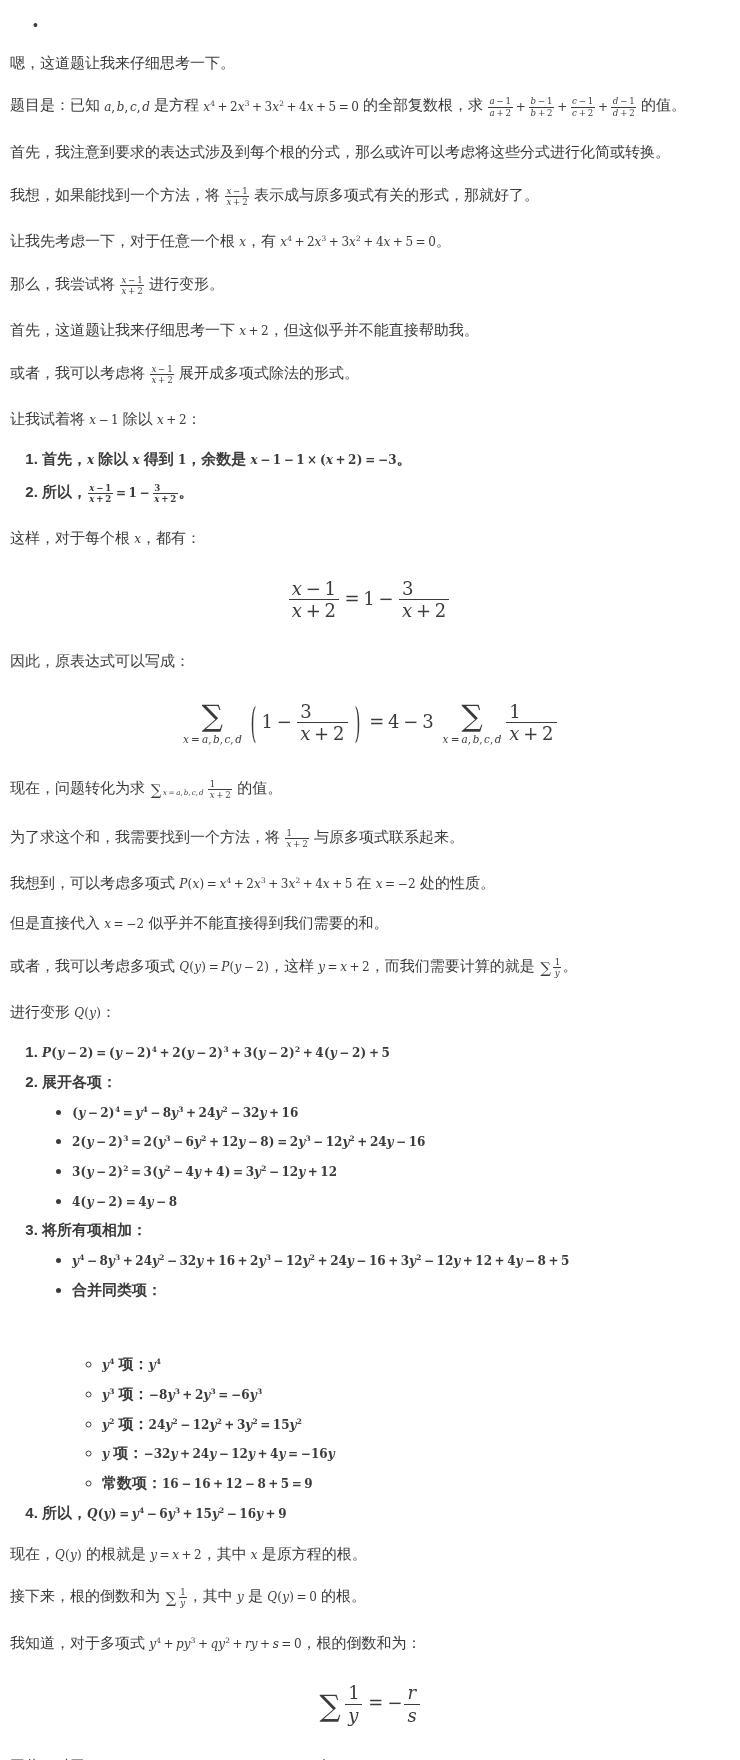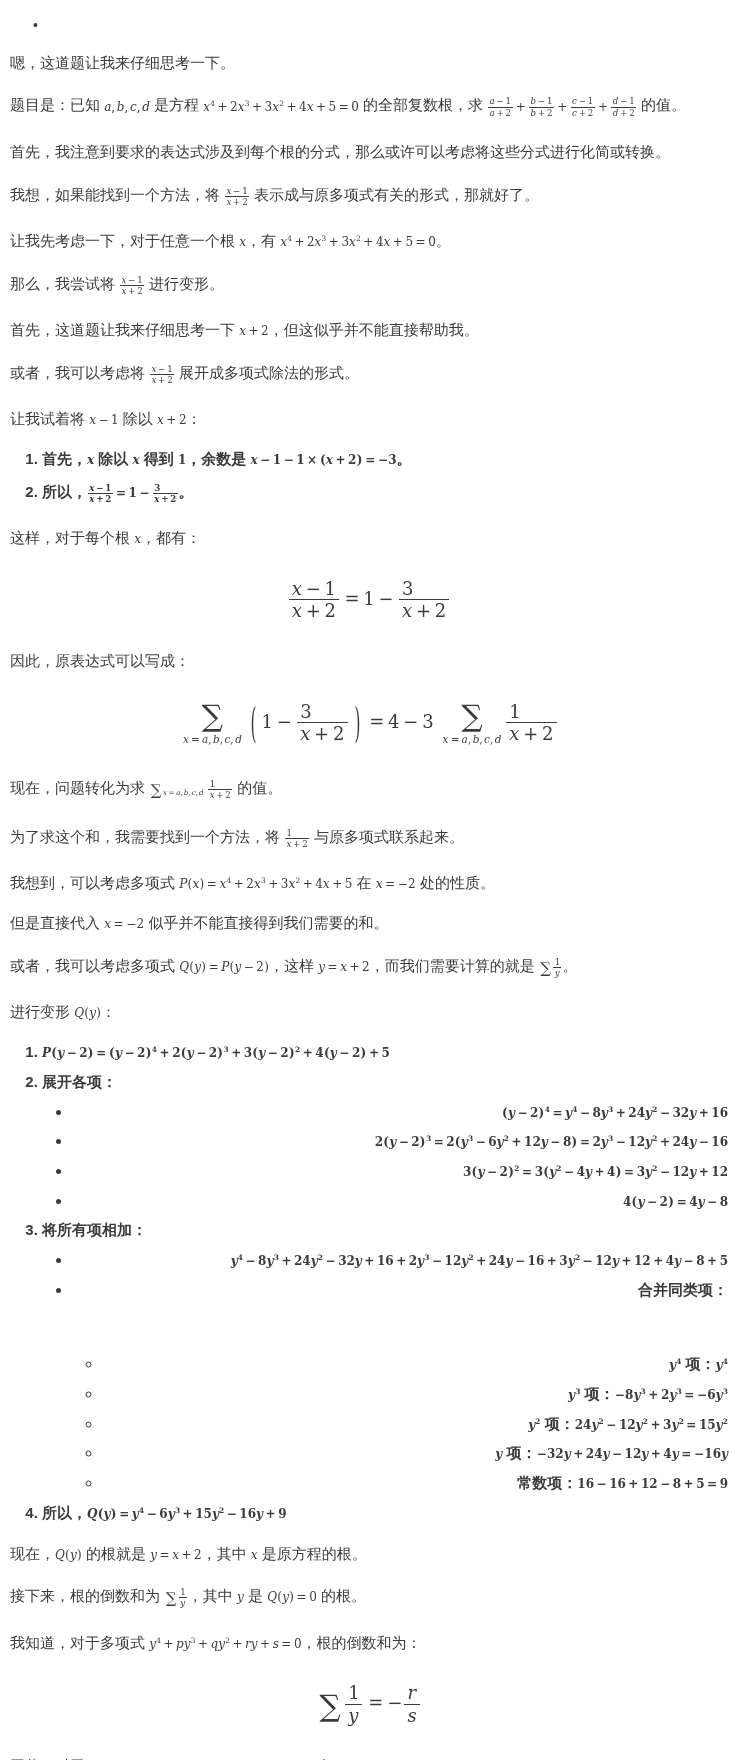--- a/index.html
+++ b/index.html
@@ -31,21 +31,21 @@
   .sum{display:inline-flex;flex-direction:column;align-items:center;vertical-align:middle;margin:0 .18em;}
   .sum .sig{font-size:1.65em;line-height:1.05;}
   .sum .lim{font-size:.58em;line-height:1.25;margin-top:1px;}
   .sig-inline{font-size:1.25em;margin:0 .1em;vertical-align:-.12em;}
   .dmath .sig-inline{font-size:1.65em;vertical-align:-.22em;}
   .bigp{display:inline-block;transform:scale(.85,2.3);margin:0 .26em;vertical-align:-.08em;font-weight:300;}
   
   ol.num{margin:14px 0;padding-left:32px;}
   ol.num>li{line-height:1.78;margin:3px 0;font-weight:bold;}
   ul.lvl{margin:3px 0;padding-left:30px;}
-  ul.disc{list-style-type:disc;text-align:right;}
+  ul.disc{list-style-type:disc;}
   ul.circ{list-style-type:circle;margin-top:48px;}
   ul.lvl>li{line-height:1.78;margin:3px 0;}
 </style>
 </head>
 <body>
 
 <main>
     <div class="lone-bullet">•</div>
     <p class="para"><span class="trun">嗯，这道题让我来仔细思考一下。</span></p>
     <p class="para"><span class="trun">题目是：已知 </span><span class="math imath"><i class="mvar">a</i><span class="mcom">,</span><i class="mvar">b</i><span class="mcom">,</span><i class="mvar">c</i><span class="mcom">,</span><i class="mvar">d</i></span><span class="trun"> 是方程 </span><span class="math imath"><i class="mvar">x</i><sup class="msup"><span class="mnum">4</span></sup><span class="mop">+</span><span class="mnum">2</span><i class="mvar">x</i><sup class="msup"><span class="mnum">3</span></sup><span class="mop">+</span><span class="mnum">3</span><i class="mvar">x</i><sup class="msup"><span class="mnum">2</span></sup><span class="mop">+</span><span class="mnum">4</span><i class="mvar">x</i><span class="mop">+</span><span class="mnum">5</span><span class="mop">=</span><span class="mnum">0</span></span><span class="trun"> 的全部复数根，求 </span><span class="math imath"><span class="frac">

